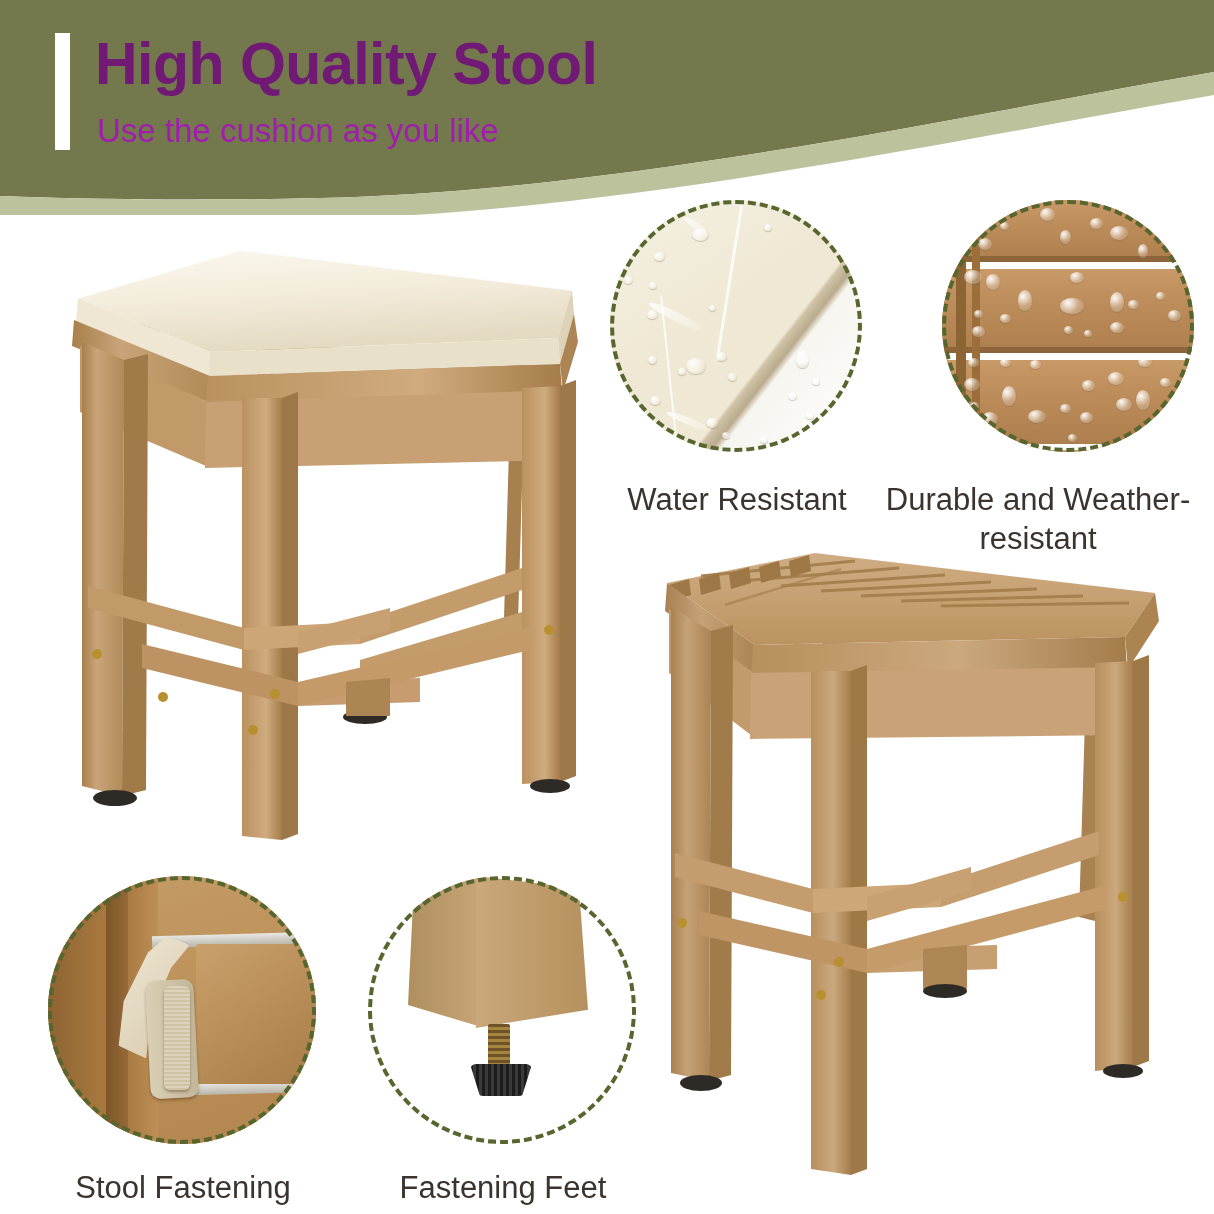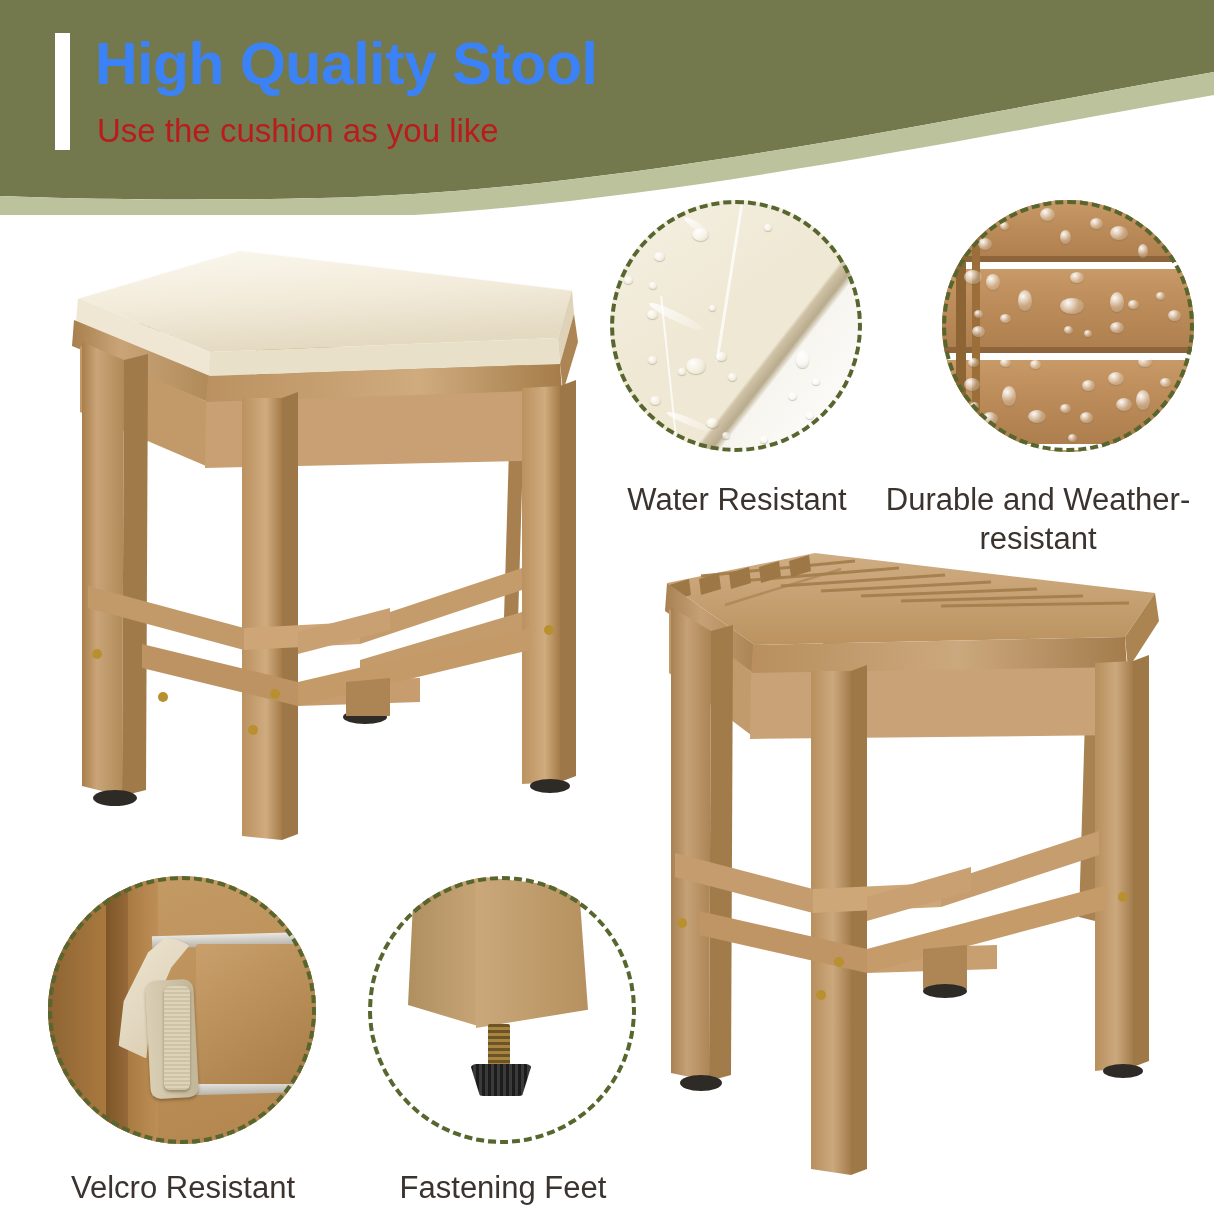--- a/index.html
+++ b/index.html
@@ -14,30 +14,30 @@
 
   
   .header-wrap{position:absolute;left:0;top:0;width:1214px;height:215px;}
   .header-svg{position:absolute;left:0;top:0;}
   .accent-bar{
     position:absolute;left:55px;top:33px;width:15px;height:117px;
     background:#ffffff;
   }
   .h-title{
     position:absolute;left:95px;top:28px;
-    color:#3b82f6;
+    color:#701a75;
     font-size:59px;
     font-weight:bold;
     letter-spacing:-0.5px;
     line-height:72px;
     white-space:nowrap;
   }
   .h-sub{
     position:absolute;left:97px;top:109px;
-    color:#b91c1c;
+    color:#a21caf;
     font-size:33px;
     font-weight:normal;
     line-height:44px;
     white-space:nowrap;
   }
 
   
   .circle{
     position:absolute;
     border-radius:50%;
@@ -427,21 +427,21 @@
       <div class="v-strap" style="left:50px;top:60px;width:120px;height:118px;transform:rotate(-26deg);
            background:linear-gradient(160deg,#efe7d5,#d6c9ab);
            clip-path:polygon(2% 74%, 22% 42%, 58% 14%, 88% 6%, 96% 22%, 70% 34%, 38% 62%, 18% 94%);"></div>
       <div class="v-strap" style="left:100px;top:104px;width:48px;height:118px;border-radius:10px;
            background:linear-gradient(90deg,#d9cfb4,#c2b699);transform:rotate(-3deg);"></div>
       <div class="v-strap" style="left:116px;top:110px;width:26px;height:104px;border-radius:6px;
            background:repeating-linear-gradient(0deg,#cfc3a6 0px,#cfc3a6 2px,#ddd3ba 2px,#ddd3ba 4px);"></div>
     </div>
   </div>
   <div class="circle-dash" style="left:48px;top:876px;width:268px;height:268px;"></div>
-  <div class="caption" style="left:38px;top:1168px;width:290px;">Velcro Resistant</div>
+  <div class="caption" style="left:38px;top:1168px;width:290px;">Stool Fastening</div>
 
   <div class="circle" style="left:368px;top:876px;width:268px;height:268px;">
     <div class="photo-foot">
       <div class="foot-leg-left" style="left:40px;top:0px;width:70px;height:150px;
            clip-path:polygon(8% 10%, 100% 0%, 100% 100%, 0% 86%);"></div>
       <div class="foot-leg-right" style="left:108px;top:0px;width:112px;height:152px;
            clip-path:polygon(0% 0%, 92% 8%, 100% 88%, 0% 100%);"></div>
       <div class="foot-screw" style="left:120px;top:148px;width:22px;height:44px;"></div>
       <div class="foot-cap" style="left:102px;top:188px;width:62px;height:32px;
            clip-path:polygon(0% 0%, 100% 0%, 84% 100%, 16% 100%);"></div>

